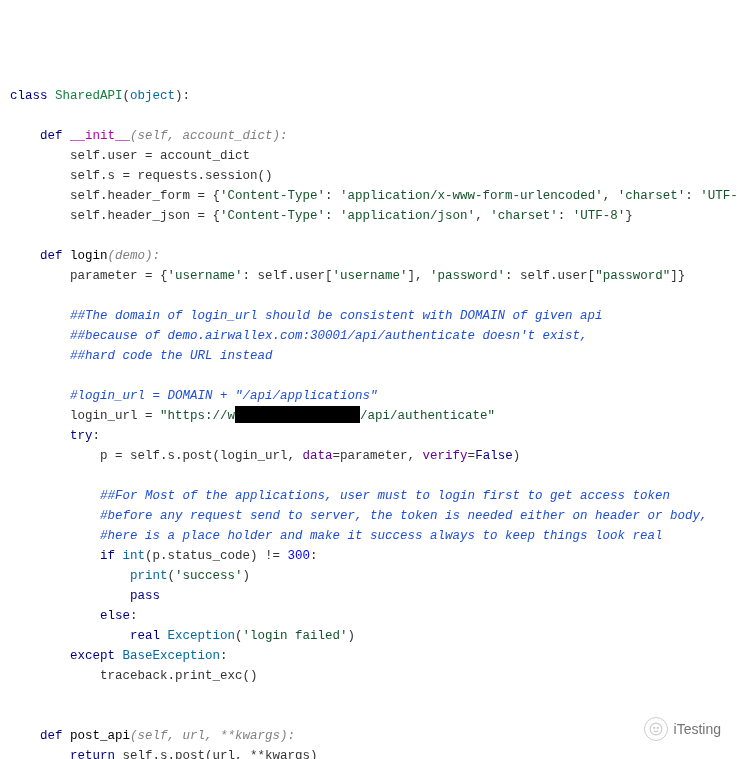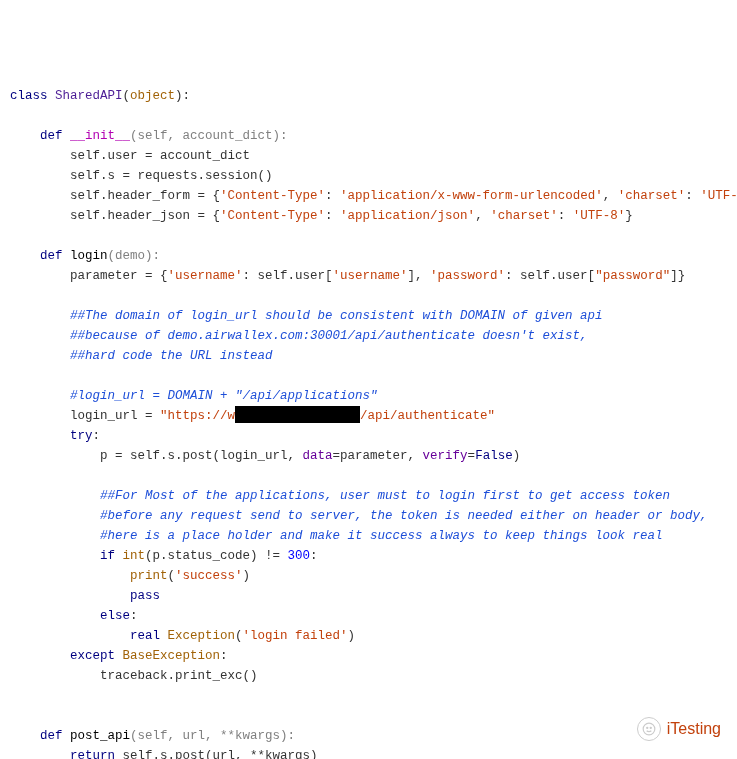--- a/index.html
+++ b/index.html
@@ -5,43 +5,43 @@
     body {
       margin: 0;
       padding: 6px 10px;
       font-family: Consolas, Monaco, 'Courier New', monospace;
       font-size: 12.5px;
       line-height: 20px;
       background: #ffffff;
       color: #333333;
       white-space: pre;
     }
-    .black { color: #4c1d95; margin-top: 29px; }
+    .black { color: #15803d; margin-top: 29px; }
     .tok-k { color: #000080; font-weight: 500; }
-    .tok-s { color: #c2410c; }
+    .tok-s { color: #14532d; }
     .tok-c { color: #1d4ed8; font-style: italic; }
-    .tok-p { color: #808080; }
-    .tok-bi { color: #a16207; text-align: right; }
+    .tok-p { color: #808080; font-style: italic; }
+    .tok-bi { color: #0369a1; text-align: right; }
     .tok-num { color: #0000ff; }
     .redactbox {
       display: inline-block;
       width: 125px;
       height: 17px;
       background: #000;
       vertical-align: -4px;
     }
     .watermark {
       position: fixed;
       right: 16px;
       bottom: 18px;
       display: flex;
       align-items: center;
       font-family: Arial, sans-serif;
-      color: #c2410c;
-      font-size: 16px;
+      color: #737373;
+      font-size: 14px;
     }
     .watermark .bubble {
       width: 22px;
       height: 22px;
       border: 1px solid #ccc;
       border-radius: 50%;
       margin-right: 6px;
       display: flex;
       align-items: center;
       justify-content: center;

